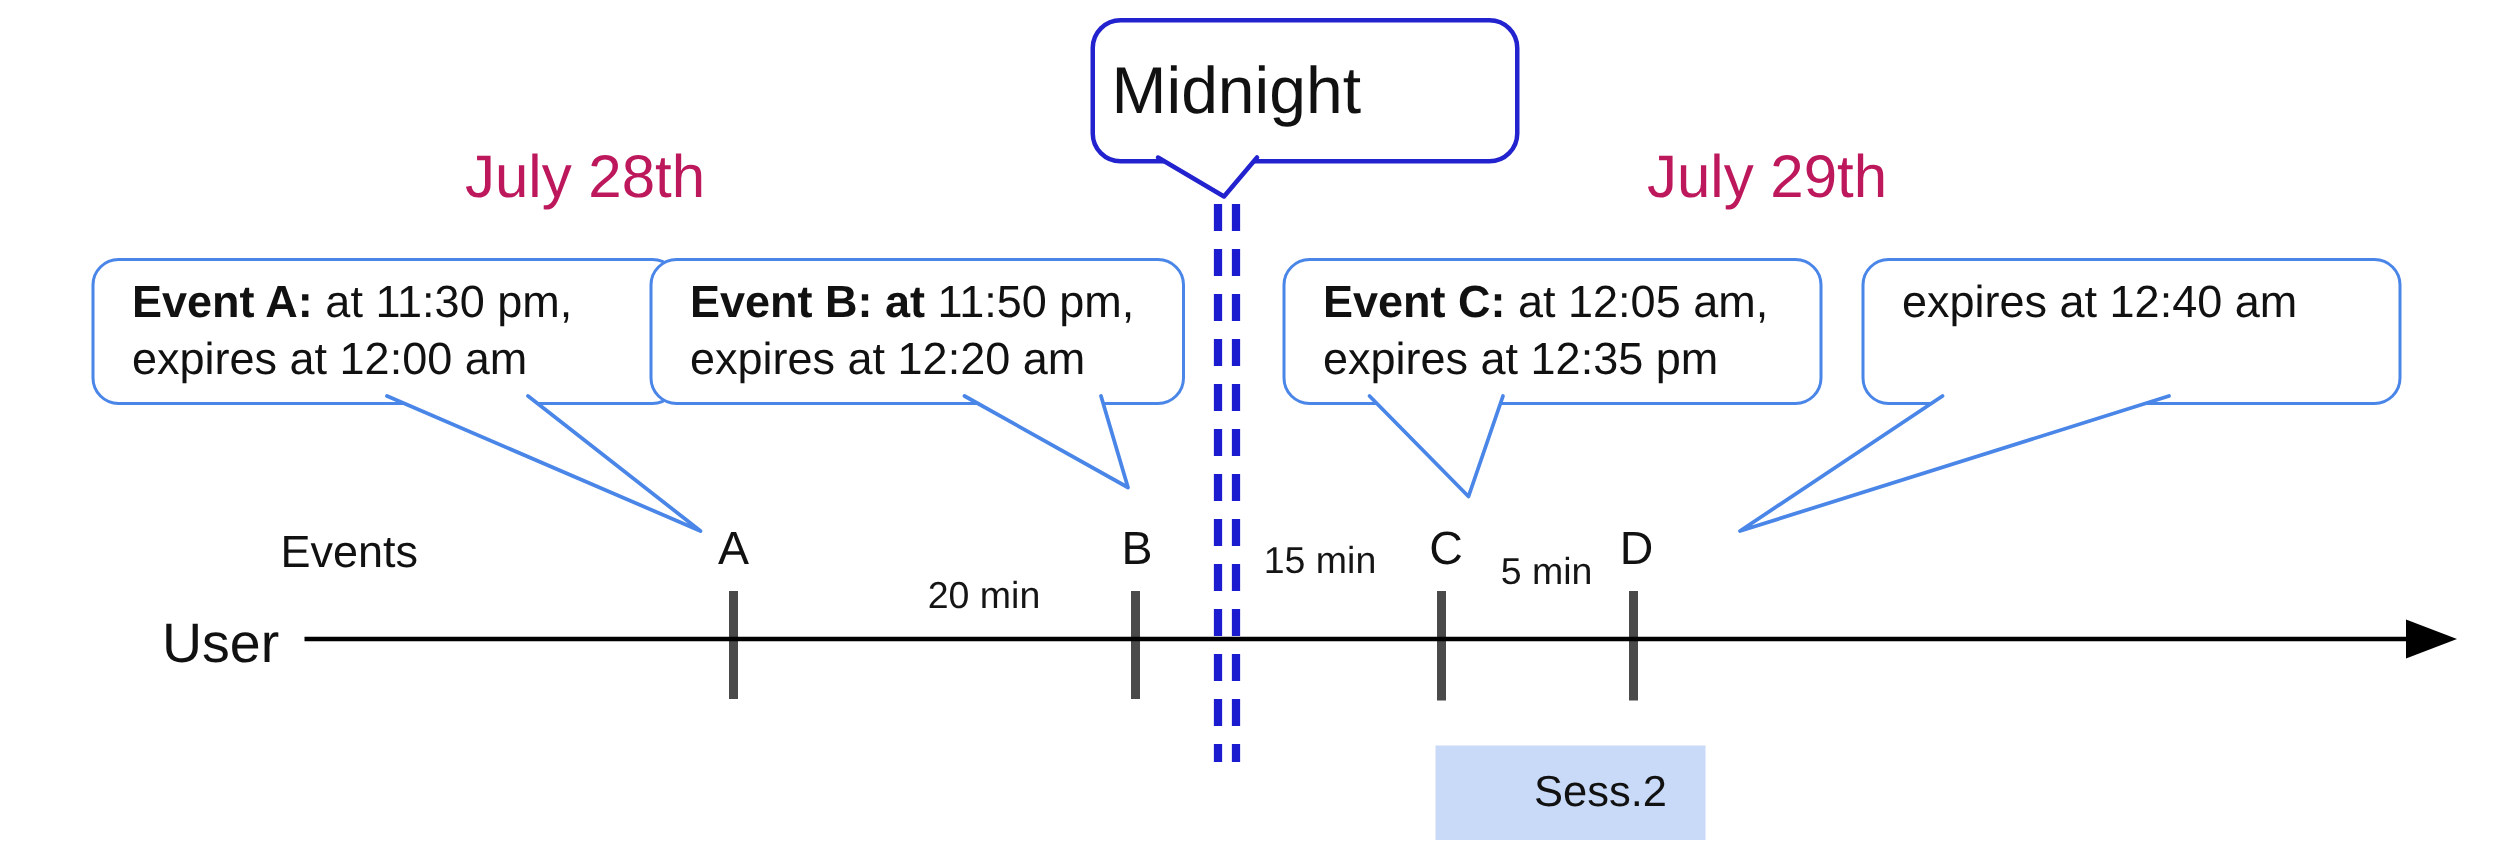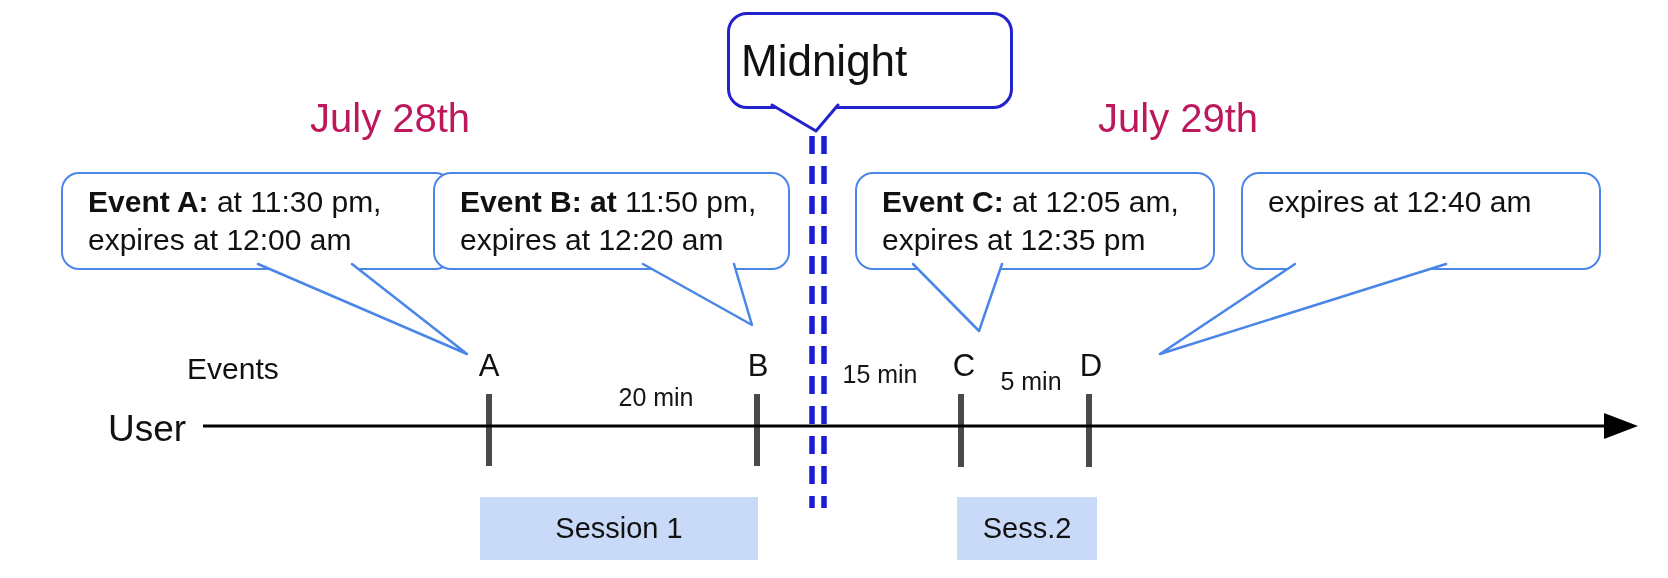--- a/index.html
+++ b/index.html
@@ -37,21 +37,21 @@
   .tick-letter { position:absolute; top:348px; font-size:31px; transform:translateX(-50%); z-index:2; }
   .interval-label { position:absolute; font-size:25px; transform:translateX(-50%); z-index:2; color:#151515; }
 
   
   .session {
     position:absolute; top:497px; height:63px; background:#c9daf8;
     display:flex; align-items:center; justify-content:center;
     font-size:29px; z-index:1;
   }
   #session-1 { left:480px; width:278px; }
-  #session-2 { left:957px; width:140px; }
+  #session-2 { left:957px; width:140px;padding-left:40px; }
 
   .overlay { position:absolute; left:0; top:0; width:1668px; height:578px; z-index:5; pointer-events:none; }
 </style>
 </head>
 <body>
 
 <div class="canvas">
 
   <div class="abs date-label" style="left:310px; top:96px;">July 28th</div>
   <div class="abs date-label" style="left:1098px; top:96px;">July 29th</div>
@@ -81,23 +81,20 @@
 
   <div class="tick-letter" style="left:489px;">A</div>
   <div class="tick-letter" style="left:758px;">B</div>
   <div class="tick-letter" style="left:964px;">C</div>
   <div class="tick-letter" style="left:1091px;">D</div>
 
   <div class="interval-label" style="left:656px;  top:359px;margin-top:24px;">20 min</div>
   <div class="interval-label" style="left:880px;  top:360px;">15 min</div>
   <div class="interval-label" style="left:1031px; top:367px;">5 min</div>
 
-  <div class="session" id="session-1">
-    <span>Session 1</span>
-  </div>
   <div class="session" id="session-2">
     <span>Sess.2</span>
   </div>
 
   <svg class="overlay" viewBox="0 0 1668 578">
 
     <line x1="812" y1="136" x2="812" y2="508" stroke-width="5.5" stroke-dasharray="18 12" stroke="#1b1bd0"></line>
     <line x1="824" y1="136" x2="824" y2="508" stroke-width="5.5" stroke-dasharray="18 12" stroke="#1b1bd0"></line>
 
     <path d="M 772 105 L 816 131 L 838 105" fill="#ffffff" stroke-width="3" stroke-linejoin="round" stroke-linecap="round" stroke="#2222cf"></path>

